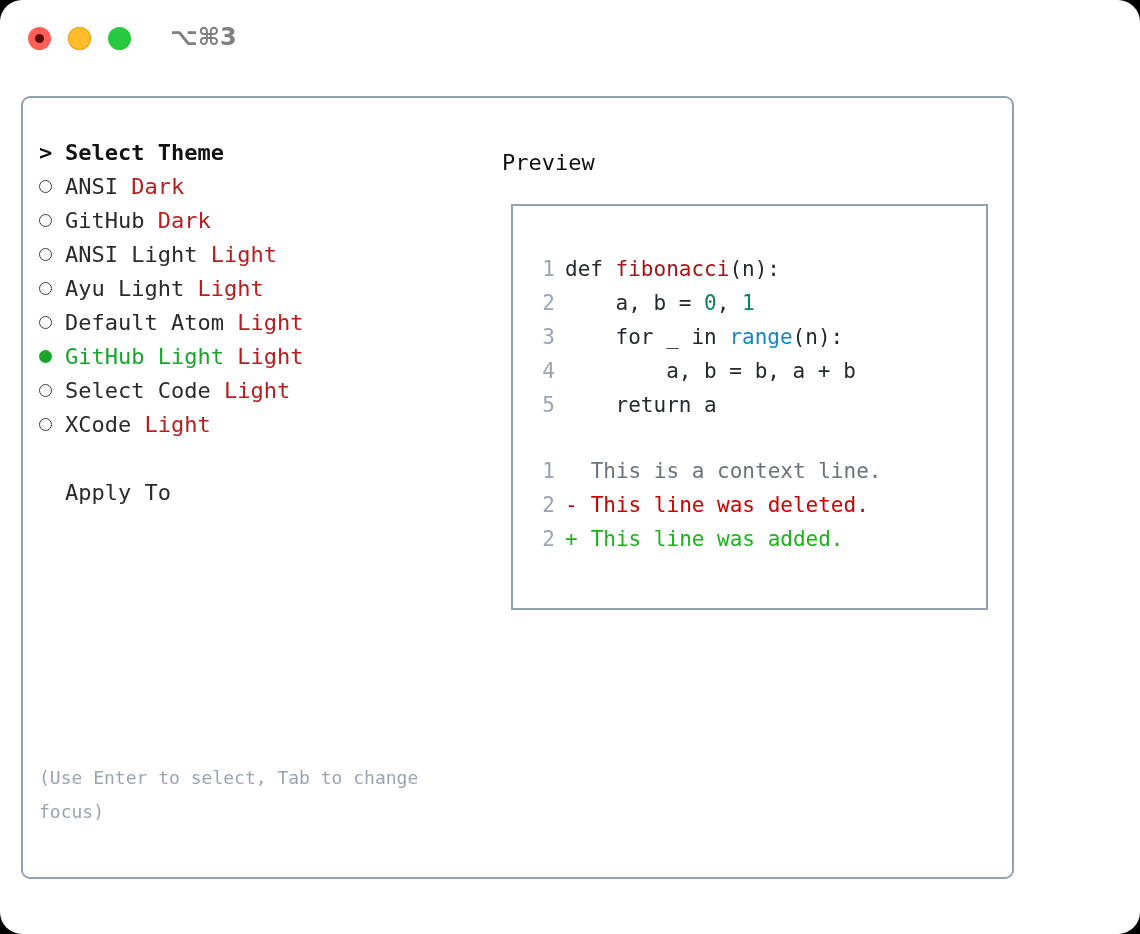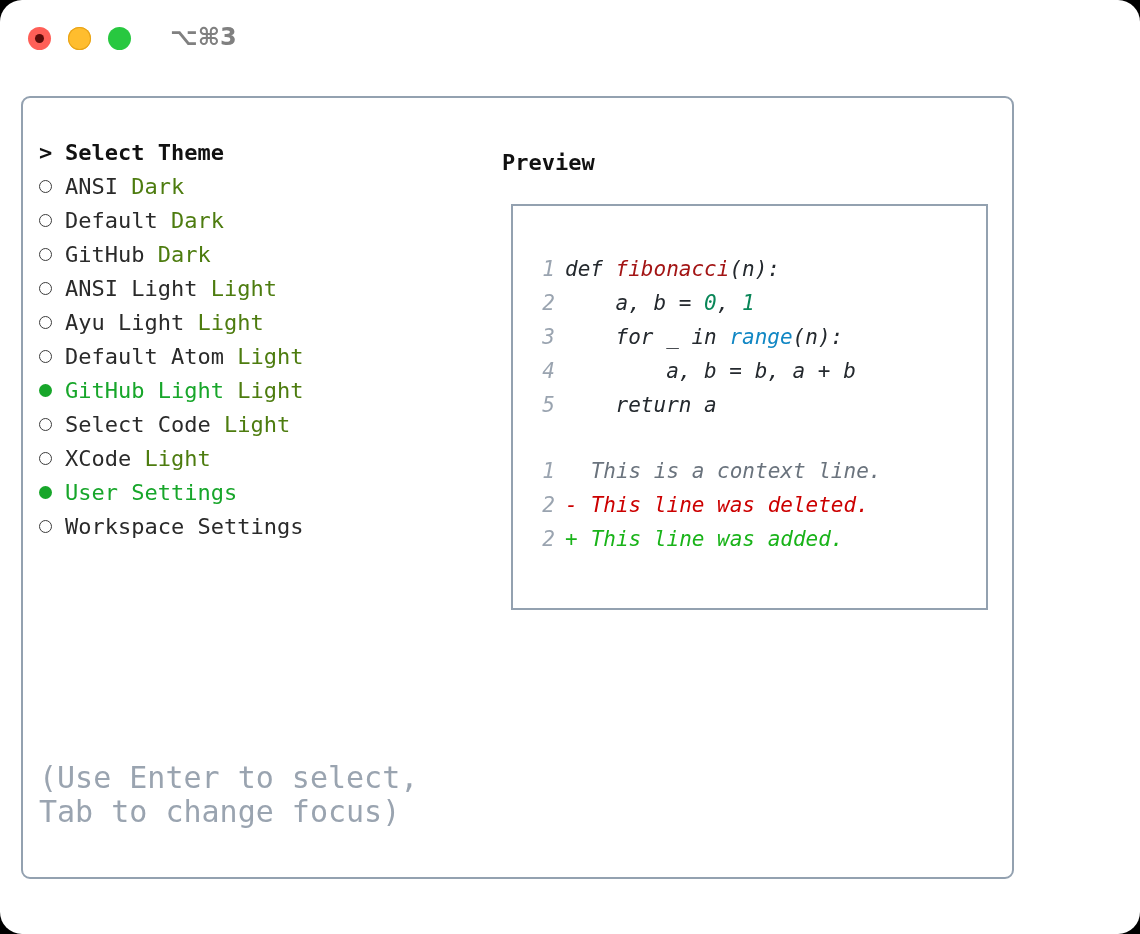--- a/index.html
+++ b/index.html
@@ -101,42 +101,42 @@
     height: 13px;
     border-radius: 50%;
     vertical-align: middle;
     position: relative;
     top: -2px;
   }
   .bullet-dot.filled { background: #17a62a; }
   .bullet-dot.hollow { background: transparent; border: 1.6px solid #3c3c3c; }
 
   .label-sel { color: #17a62a; }
-  .badge { color: #4d7c0f; }
+  .badge { color: #b91c1c; }
 
   #applyto-hdr { margin-top: 34px; }
   #applyto-hdr .marker { visibility: hidden; }
 
   #hint {
     position: absolute;
     left: 16px;
     top: 663px;
     width: 420px;
-    font-size: 30px;
+    font-size: 18px;
     line-height: 34px;
     color: #9aa4b0;
   }
 
   
   #preview-title {
     position: absolute;
     left: 479px;
     top: 48px;
     font-size: 22px;
-    font-weight: bold;
+    font-weight: normal;
     color: #111111;
     line-height: 34px;
   }
 
   #preview-box {
     position: absolute;
     left: 488px;
     top: 106px;
     width: 477px;
     height: 406px;
@@ -145,21 +145,21 @@
   }
 
   #code {
     position: absolute;
     left: 18px;
     top: 46px;
     font-size: 21px;
     line-height: 34px;
     white-space: pre;
   }
-  .cline { height: 34px; font-style: italic; }
+  .cline { height: 34px; }
   .ln {
     display: inline-block;
     width: 24px;
     text-align: right;
     color: #9aa4b0;
     margin-right: 10px;
   }
   .tok-plain { color: #24292e; }
   .tok-fn    { color: #a31515; }
   .tok-num   { color: #098658; }
@@ -188,35 +188,33 @@
   <div id="dialog">
 
     <div id="left-col">
 
       <div class="row hdr">
         <span class="marker">&gt;</span><span>Select Theme</span>
       </div>
 
       <div id="theme-items">
           <div class="row"><span class="marker"><span class="bullet-dot hollow"></span></span><span>ANSI</span><span class="badge"> Dark</span></div>
-          <div class="row"><span class="marker"><span class="bullet-dot hollow"></span></span><span>Default</span><span class="badge"> Dark</span></div>
           <div class="row"><span class="marker"><span class="bullet-dot hollow"></span></span><span>GitHub</span><span class="badge"> Dark</span></div>
           <div class="row"><span class="marker"><span class="bullet-dot hollow"></span></span><span>ANSI Light</span><span class="badge"> Light</span></div>
           <div class="row"><span class="marker"><span class="bullet-dot hollow"></span></span><span>Ayu Light</span><span class="badge"> Light</span></div>
           <div class="row"><span class="marker"><span class="bullet-dot hollow"></span></span><span>Default Atom</span><span class="badge"> Light</span></div>
           <div class="row"><span class="marker"><span class="bullet-dot filled"></span></span><span class="label-sel">GitHub Light</span><span class="badge"> Light</span></div>
           <div class="row"><span class="marker"><span class="bullet-dot hollow"></span></span><span>Select Code</span><span class="badge"> Light</span></div>
           <div class="row"><span class="marker"><span class="bullet-dot hollow"></span></span><span>XCode</span><span class="badge"> Light</span></div>
         </div>
 
-
-      <div id="applyto-items">
-          <div class="row"><span class="marker"><span class="bullet-dot filled"></span></span><span class="label-sel">User Settings</span></div>
-          <div class="row"><span class="marker"><span class="bullet-dot hollow"></span></span><span>Workspace Settings</span></div>
-        </div>
+      <div class="row" id="applyto-hdr">
+        <span class="marker">&nbsp;</span><span>Apply To</span>
+      </div>
+
     </div>
 
     <div id="hint">(Use Enter to select, Tab to change focus)</div>
 
     <div id="preview-title">Preview</div>
 
     <div id="preview-box">
       <div id="code"><div class="cline"><span class="ln">1</span><span class="tok-plain">def </span><span class="tok-fn">fibonacci</span><span class="tok-plain">(n):</span></div><div class="cline"><span class="ln">2</span><span class="tok-plain">    a, b = </span><span class="tok-num">0</span><span class="tok-plain">, </span><span class="tok-num">1</span></div><div class="cline"><span class="ln">3</span><span class="tok-plain">    for _ in </span><span class="tok-call">range</span><span class="tok-plain">(n):</span></div><div class="cline"><span class="ln">4</span><span class="tok-plain">        a, b = b, a + b</span></div><div class="cline"><span class="ln">5</span><span class="tok-plain">    return a</span></div><div class="spacer"></div><div class="cline"><span class="ln">1</span><span class="sign diff-ctx"> </span><span class="diff-ctx"> This is a context line.</span></div><div class="cline"><span class="ln">2</span><span class="sign diff-del">-</span><span class="diff-del"> This line was deleted.</span></div><div class="cline"><span class="ln">2</span><span class="sign diff-add">+</span><span class="diff-add"> This line was added.</span></div></div>
     </div>
 

